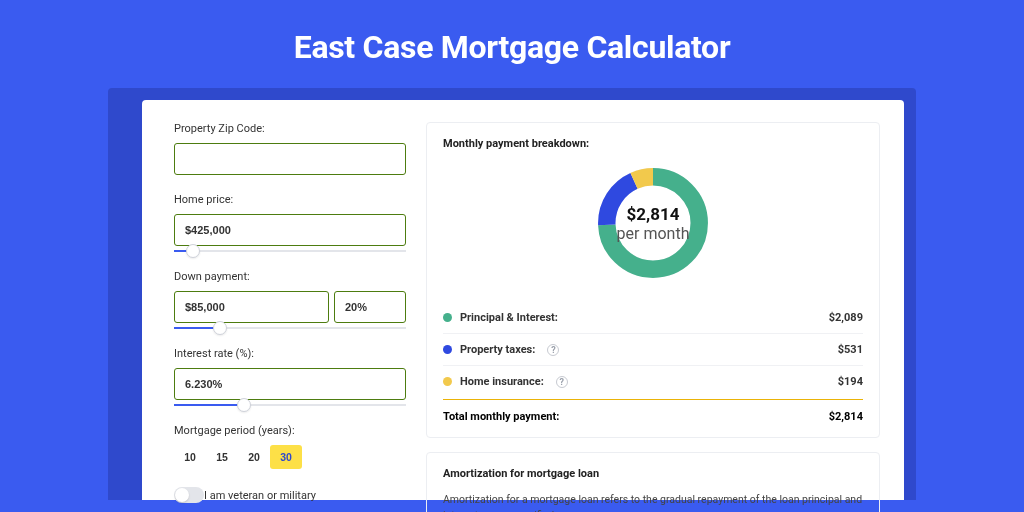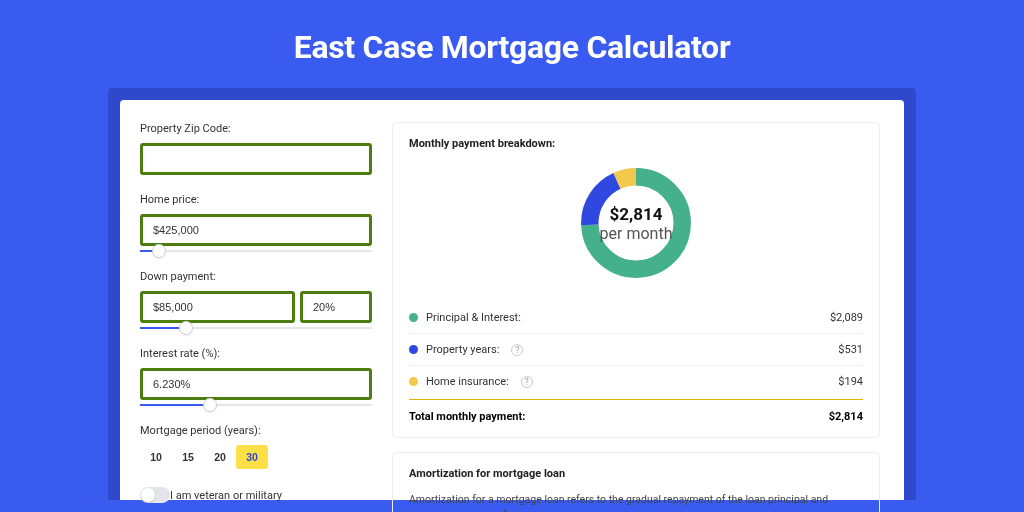--- a/index.html
+++ b/index.html
@@ -21,35 +21,37 @@
   .card-wrap {
     background: #2f49cc;
     margin: 0 108px;
     padding: 12px 12px 0 12px;
     border-radius: 4px 4px 0 0;
   }
   .card {
     background: #ffffff;
     border-radius: 4px 4px 0 0;
     display: flex;
-    padding: 22px 24px 0 20px;
+    padding: 22px 24px 0 32px;
     height: 400px;
+    margin-left: 22px;
   }
   .col-left { width: 252px; padding-right: 20px; }
   .col-right { flex: 1; }
   .field-label { font-size: 11px; color: #333; margin-bottom: 8px; }
   .input {
     width: 100%;
     height: 32px;
-    border: 3px solid #4d7c0f;
+    border: 1px solid #4d7c0f;
     border-radius: 3px;
     padding: 0 10px;
     font-size: 11px;
     color: #333;
     background: #fff;
+    font-weight: bold;
   }
   .group { margin-bottom: 18px; }
   .slider-track {
     position: relative;
     height: 2px;
     background: #e3e5ea;
     margin-top: 4px;
   }
   .slider-fill {
     position: absolute; left: 0; top: 0; bottom: 0;
@@ -101,21 +103,21 @@
   .donut svg { width: 122px; height: 122px; transform: rotate(-90deg); }
   .donut-center {
     position:absolute; inset:0; display:flex; flex-direction:column;
     align-items:center; justify-content:center;
   }
   .donut-amount { font-size: 17px; font-weight: 700; color:#111; }
   .donut-sub { font-size: 16px; color:#555; }
   .legend-row {
     display:flex; align-items:center; justify-content:space-between;
     padding: 9px 0; border-top: 1px solid #f0f1f4;
-    font-size: 11px; color:#333;
+    font-size: 11px; color:#333;font-weight:bold;
   }
   .legend-row:first-of-type { border-top:none; }
   .legend-left { display:flex; align-items:center; gap:8px; }
   .dot { width:9px; height:9px; border-radius:50%; }
   .info {
     width:12px; height:12px; border-radius:50%;
     border:1px solid #c7cad1; color:#9aa0ab;
     font-size:9px; display:inline-flex;
     align-items:center; justify-content:center;
     margin-left:4px;
@@ -214,21 +216,21 @@
             <div class="legend-row">
               <span class="legend-left">
                 <span class="dot" style="background:#45b08c"></span>
                 <span>Principal &amp; Interest:</span>
               </span>
               <span>$2,089</span>
             </div>
             <div class="legend-row">
               <span class="legend-left">
                 <span class="dot" style="background:#2f49e0"></span>
-                <span>Property years:</span>
+                <span>Property taxes:</span>
                 <span class="info">?</span>
               </span>
               <span>$531</span>
             </div>
             <div class="legend-row">
               <span class="legend-left">
                 <span class="dot" style="background:#f2c94c"></span>
                 <span>Home insurance:</span>
                 <span class="info">?</span>
               </span>

